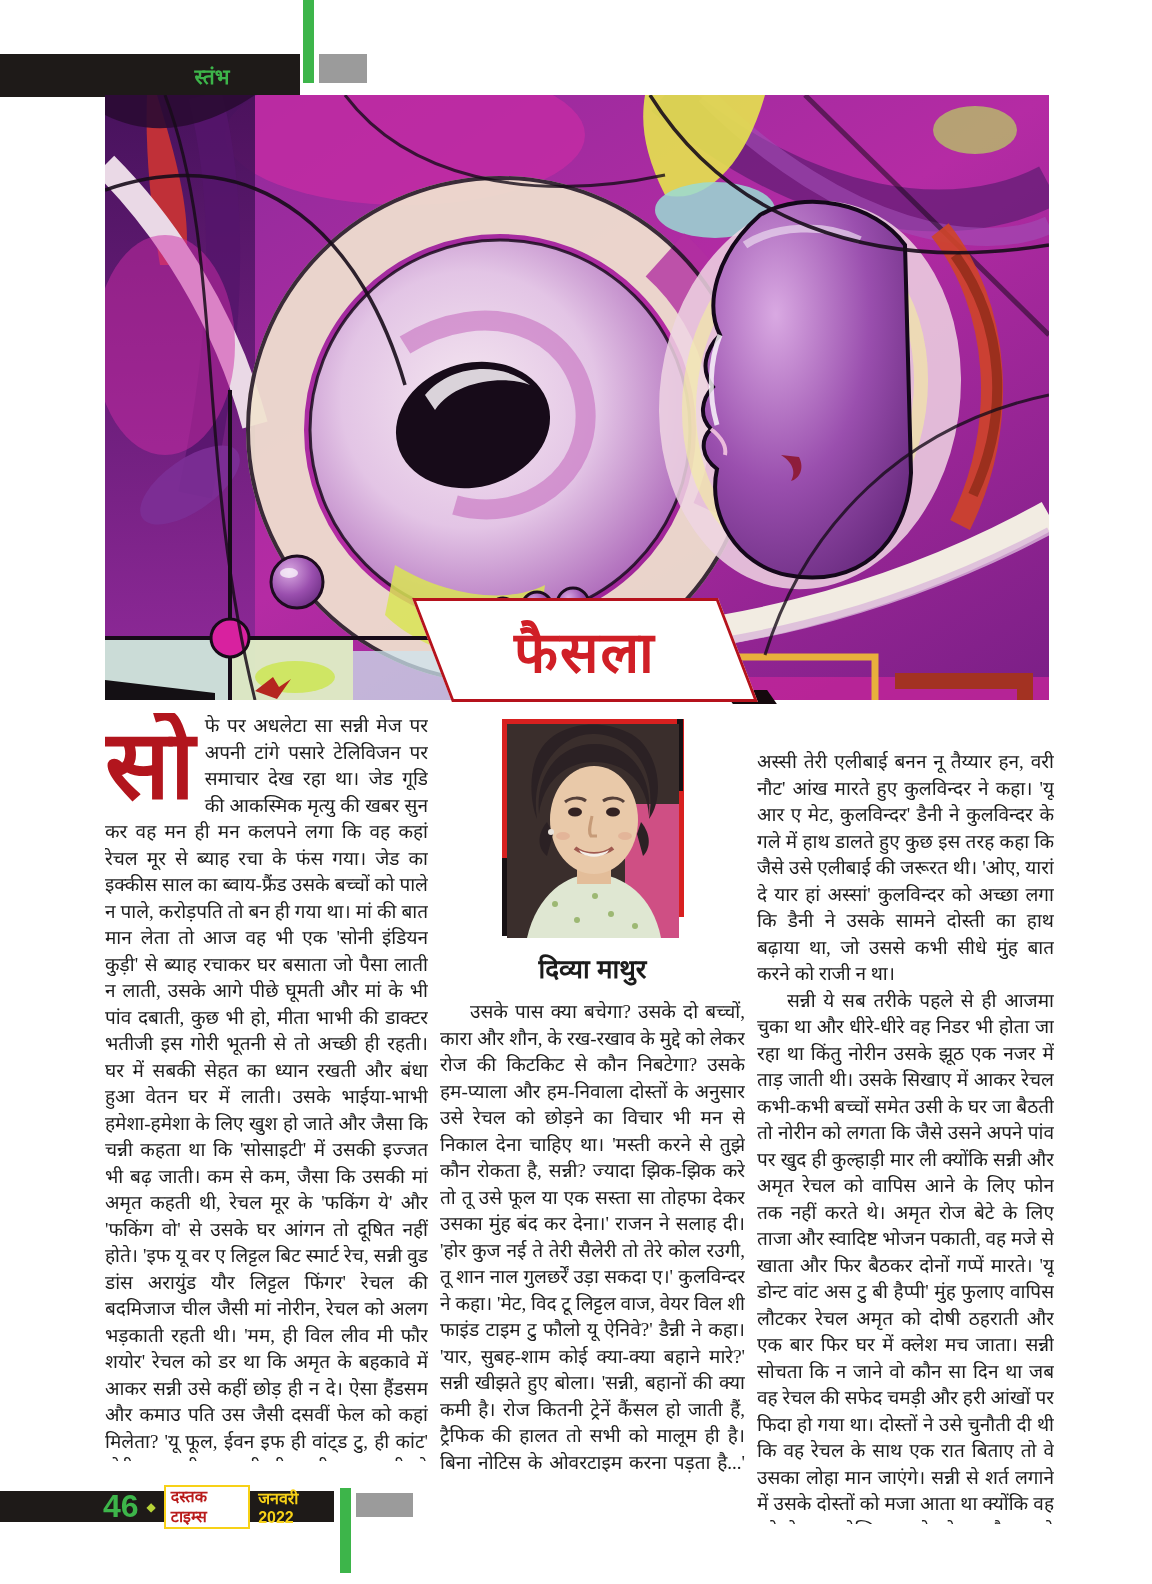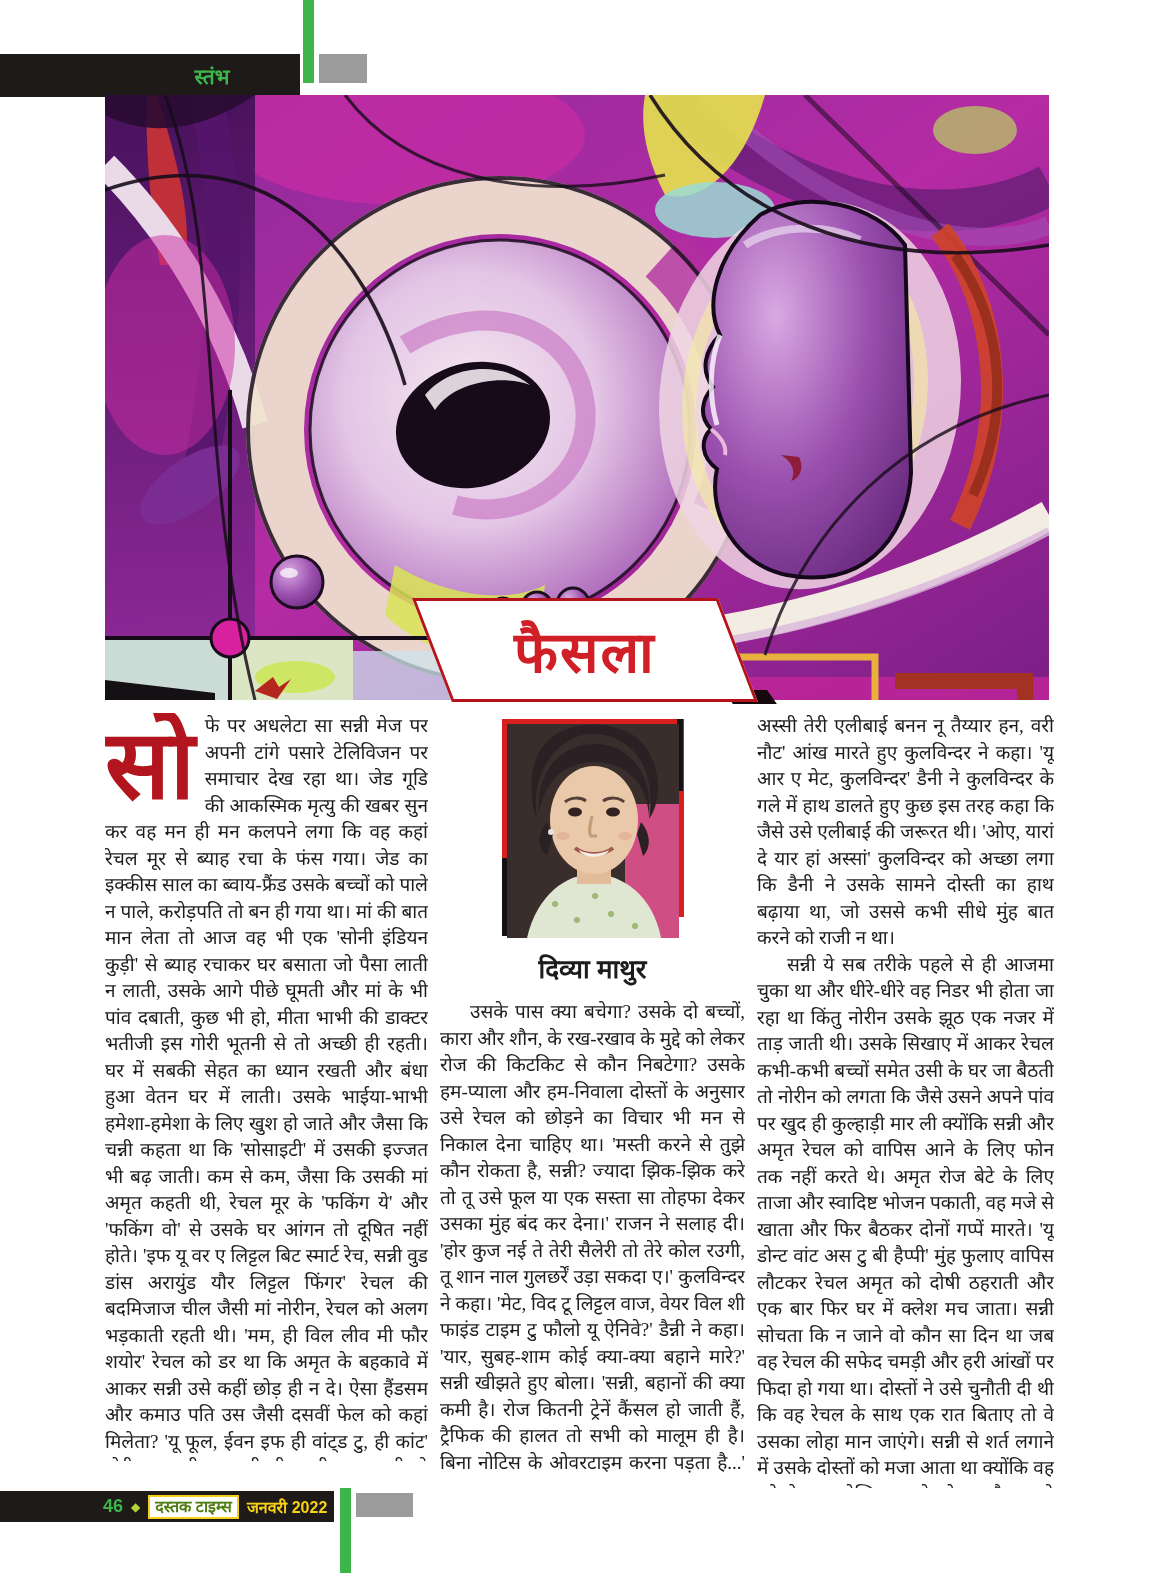--- a/index.html
+++ b/index.html
@@ -25,40 +25,40 @@
   .title-banner span{transform:skewX(-21deg);color:#d01f26;font-size:57px;font-weight:bold;
     font-family:"Liberation Sans",sans-serif;letter-spacing:2px;}
   .banner-tip{position:absolute;left:728px;top:690px;width:44px;height:14px;background:#15090d;
     transform:skewX(35deg);z-index:4;}
 
   
   .col{position:absolute;top:713px;font-size:19px;line-height:1.395;text-align:justify;}
   .col p{margin:0;}
   .col-1{left:105px;width:323px;height:748px;overflow:hidden;}
   .col-2{left:440px;width:305px;height:760px;overflow:hidden;}
-  .col-3{left:757px;width:297px;height:775px;overflow:hidden;}
+  .col-3{left:757px;width:297px;height:775px;overflow:hidden;margin-top:36px;}
   .dropcap{float:left;color:#b2151d;font-size:96px;line-height:104px;height:104px;
     padding-right:10px;font-weight:bold;font-family:"Liberation Sans",sans-serif;}
   .indent{text-indent:30px;}
 
   
   .photo-wrap{width:182px;margin:6px auto 0 auto;position:relative;height:224px;}
   .photo-frame{position:absolute;left:0;top:0;width:172px;height:188px;border:5px solid #d8201f;}
   .photo-accent-r{position:absolute;right:-4px;top:-5px;width:6px;height:72px;background:#161114;}
   .photo-accent-l{position:absolute;left:-5px;bottom:-24px;width:6px;height:78px;background:#161114;}
   .photo-frame svg{position:absolute;left:0;top:0;width:172px;height:214px;}
   .author-caption{text-align:center;font-weight:bold;font-size:26px;margin:8px 0 12px 0;
     font-family:"Liberation Sans",sans-serif;}
 
   
   .footer-bar{position:absolute;left:0;top:1491px;width:334px;height:31px;background:#1e1a18;
     display:flex;align-items:center;font-family:"Liberation Sans",sans-serif;}
-  .page-num{color:#3db54a;font-size:18px;font-weight:bold;margin-left:103px;}
+  .page-num{color:#3db54a;font-size:32px;font-weight:bold;margin-left:103px;}
   .diamond{color:#b7d437;font-size:12px;margin:0 8px;}
-  .logo-box{background:#ffffff;border:2px solid #f7d117;color:#4d7c0f;font-weight:bold;
+  .logo-box{background:#ffffff;border:2px solid #f7d117;color:#b91c1c;font-weight:bold;
     font-size:16px;padding:0 5px;line-height:20px;}
   .issue{color:#f7d117;font-weight:bold;font-size:16px;margin-left:8px;}
   .green-bar-bottom{position:absolute;left:340px;top:1488px;width:11px;height:85px;background:#3db54a;}
   .gray-box-bottom{position:absolute;left:356px;top:1493px;width:57px;height:24px;background:#9b9b9b;}
 </style>
 </head>
 <body>
 
 <div class="page">
 

